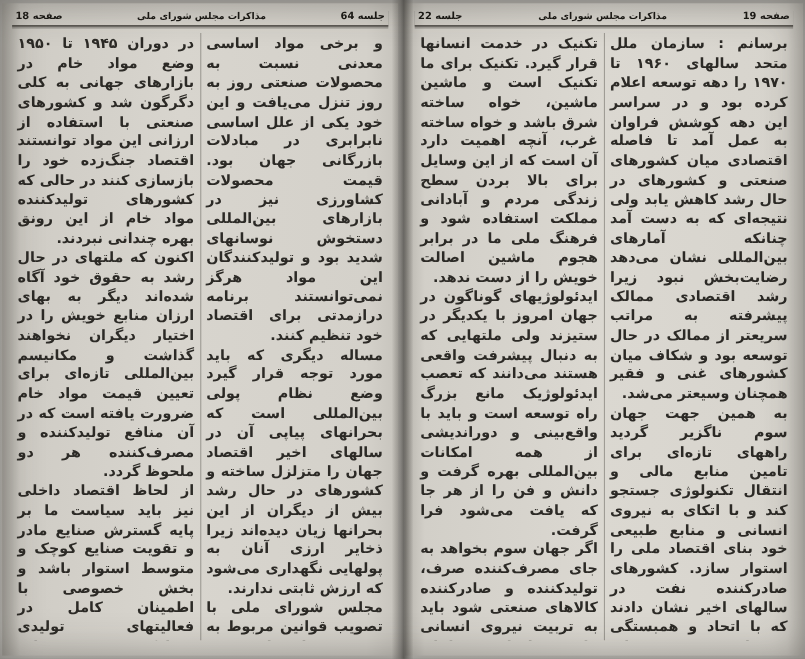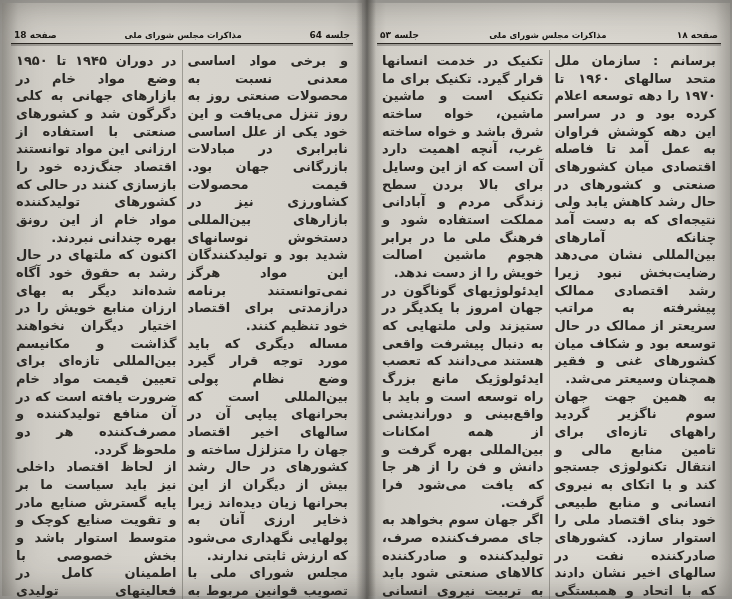--- a/index.html
+++ b/index.html
@@ -37,21 +37,21 @@
   }
 
   .header {
     display: flex; justify-content: space-between; align-items: baseline;
     direction: rtl;
     font-size: 9px; font-weight: bold; color: #191713;
     padding: 2px 3px 3px 3px;
     border-bottom: 1px solid #2b2823;
     box-shadow: 0 2px 0 rgba(43,40,35,.30);
   }
-  .header .title { font-size: 8.5px; letter-spacing: .2px; margin-top: 20px; }
+  .header .title { font-size: 8.5px; letter-spacing: .2px; }
 
   .cols {
     display: flex; direction: rtl;
     height: 552px; margin-top: 6px;
   }
   .col {
     flex: 1 1 0;
     padding: 2px 5px 0 5px;
     font-size: 13px; line-height: 1.36;
     color: #2c2a26;
@@ -84,23 +84,23 @@
 از لحاظ اقتصاد داخلی نیز باید سیاست ما بر پایه گسترش صنایع مادر و تقویت صنایع کوچک و متوسط استوار باشد و بخش خصوصی با اطمینان کامل در فعالیتهای تولیدی مشارکت جوید و دولت نقش هدایت‌کننده و حمایت‌کننده خود را ایفا کند.
 مسئله اشتغال و تربیت نیروی انسانی ماهر از مسائل اساسی برنامه‌های آینده است و باید نظام آموزشی کشور با احتیاجات واقعی اقتصاد هماهنگ گردد تا جوانان ما پس از فراغت از تحصیل بتوانند در چرخهای تولید مملکت سهم موثری داشته باشند.
 در پایان یادآور می‌شوم که هدف همه این کوششها تامین رفاه و آسایش ملت ایران است و مجلس شورای ملی در این راه از هیچ مساعدتی دریغ نخواهد کرد و دولت نیز باید گزارش پیشرفت برنامه‌ها را مرتبا به اطلاع نمایندگان محترم برساند.</div>
     </div>
   </div>
 
   <div class="spine"></div>
 
   <div class="page page-right">
     <div class="header">
-      <span>صفحه ۱۸</span>
+      <span>صفحه 19</span>
       <span class="title">مذاکرات مجلس شورای ملی</span>
-      <span>جلسه ۵۳</span>
+      <span>جلسه 22</span>
     </div>
     <div class="cols">
       <div class="col">برسانم : سازمان ملل متحد سالهای ۱۹۶۰ تا ۱۹۷۰ را دهه توسعه اعلام کرده بود و در سراسر این دهه کوشش فراوان به عمل آمد تا فاصله اقتصادی میان کشورهای صنعتی و کشورهای در حال رشد کاهش یابد ولی نتیجه‌ای که به دست آمد چنانکه آمارهای بین‌المللی نشان می‌دهد رضایت‌بخش نبود زیرا رشد اقتصادی ممالک پیشرفته به مراتب سریعتر از ممالک در حال توسعه بود و شکاف میان کشورهای غنی و فقیر همچنان وسیعتر می‌شد.
 به همین جهت جهان سوم ناگزیر گردید راههای تازه‌ای برای تامین منابع مالی و انتقال تکنولوژی جستجو کند و با اتکای به نیروی انسانی و منابع طبیعی خود بنای اقتصاد ملی را استوار سازد. کشورهای صادرکننده نفت در سالهای اخیر نشان دادند که با اتحاد و همبستگی می‌توان در برابر قدرتهای بزرگ اقتصادی ایستادگی کرد و سهم عادلانه‌ای از ثروت ملی خود را به دست آورد و این تجربه برای سایر مواد خام نیز قابل تعمیم است.
 آری هدف ما آن است که در پایان برنامه پنجم ایران در ردیف کشورهای مترقی جهان قرار گیرد و برای رسیدن به این مقصود باید از همه امکانات مادی و معنوی مملکت استفاده شود و نسل جوان ما با ایمان و امید به آینده در راه سازندگی گام بردارد.
 سیاست بازرگانی خارجی ما باید بر اساس حفظ منافع ملی و توسعه صادرات غیرنفتی استوار باشد و در عین حال از ورود کالاهای تجملی و غیرضروری جلوگیری شود تا موازنه ارزی کشور محفوظ بماند و وجوه حاصل صرف سرمایه‌گذاریهای تولیدی گردد.
 فرق است میان حکومتهایی که منافع خود را در عقب نگهداشتن ملتها می‌جویند و حکومتی که همه کوشش خویش را صرف ترقی و تعالی مردم می‌کند و خوشبختانه ملت ایران راه خود را یافته است و با گامهای استوار به سوی آینده‌ای روشن پیش می‌رود.</div>
       <div class="col">تکنیک در خدمت انسانها قرار گیرد. تکنیک برای ما تکنیک است و ماشین ماشین، خواه ساخته شرق باشد و خواه ساخته غرب، آنچه اهمیت دارد آن است که از این وسایل برای بالا بردن سطح زندگی مردم و آبادانی مملکت استفاده شود و فرهنگ ملی ما در برابر هجوم ماشین اصالت خویش را از دست ندهد.
 ایدئولوژیهای گوناگون در جهان امروز با یکدیگر در ستیزند ولی ملتهایی که به دنبال پیشرفت واقعی هستند می‌دانند که تعصب ایدئولوژیک مانع بزرگ راه توسعه است و باید با واقع‌بینی و دوراندیشی از همه امکانات بین‌المللی بهره گرفت و دانش و فن را از هر جا که یافت می‌شود فرا گرفت.
 اگر جهان سوم بخواهد به جای مصرف‌کننده صرف، تولیدکننده و صادرکننده کالاهای صنعتی شود باید به تربیت نیروی انسانی ماهر و ایجاد زیربناهای اقتصادی و گسترش بازارهای منطقه‌ای توجه خاص مبذول دارد و از تجربه ملتهایی که این راه را پیموده‌اند درس بگیرد.

